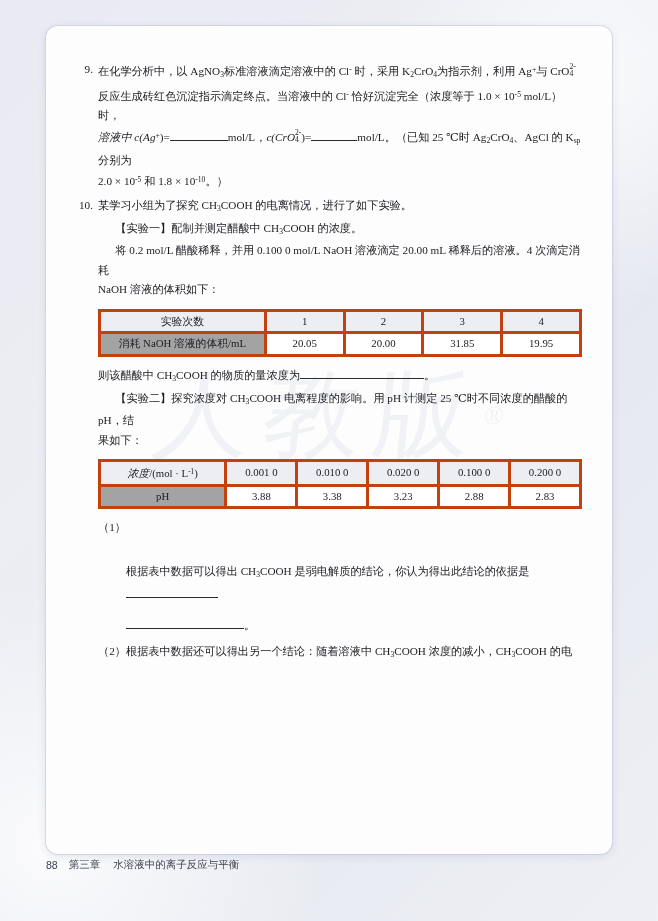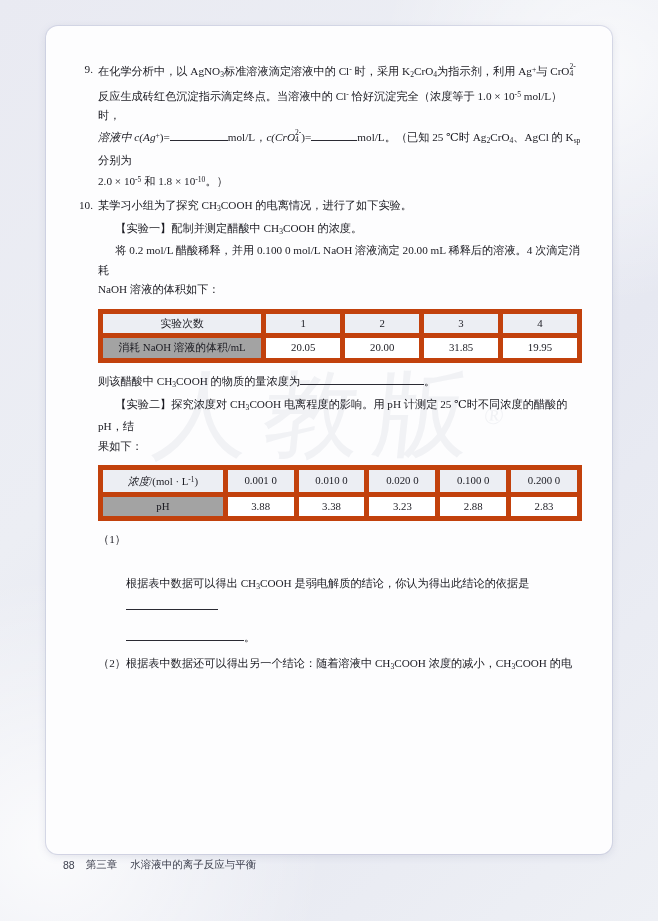--- a/index.html
+++ b/index.html
@@ -50,35 +50,35 @@
   .it{font-style:italic;}
   .blank{display:inline-block;border-bottom:1px solid #2a2a33;height:0.88em;vertical-align:baseline;}
   .b1{width:58px;}
   .b2{width:46px;}
   .b3{width:124px;}
   .b4{width:92px;}
   .b5{width:118px;}
   .b6{width:50px;}
   table{border-collapse:collapse;margin:9px auto 0 auto;font-size:10.8px;}
   table td,table th{
-    border:5px solid #c2410c;
+    border:3px solid #c2410c;
     padding:0 2px;text-align:center;font-weight:normal;
     background:#ffffff;
   }
   table tr.head td{background:#eceef3;}
   table td.rowlabel{background:#a3a3a3;padding-left:9px;padding-right:9px;}
   .t1 td.rowlabel{width:160px;}
   .t1 td.val{width:78px;}
   .t2 td.rowlabel{width:120px;}
   .t2 td.val{width:72px;}
   .gap{height:9px;}
   .footer{
     position:absolute;left:46px;top:858px;width:566px;
     font-size:10.5px;color:#3c3f4d;
-    display:flex;align-items:center;margin-left:17px;
+    display:flex;align-items:center;
   }
   .footer .pg{font-family:"Liberation Sans",sans-serif;margin-right:11px;}
   .footer .ch{margin-right:13px;}
   .spacer-sm{height:4px;}
   .spacer-md{height:7px;}
 </style>
 </head>
 <body>
 
 <div class="page-shadow-wrap">

